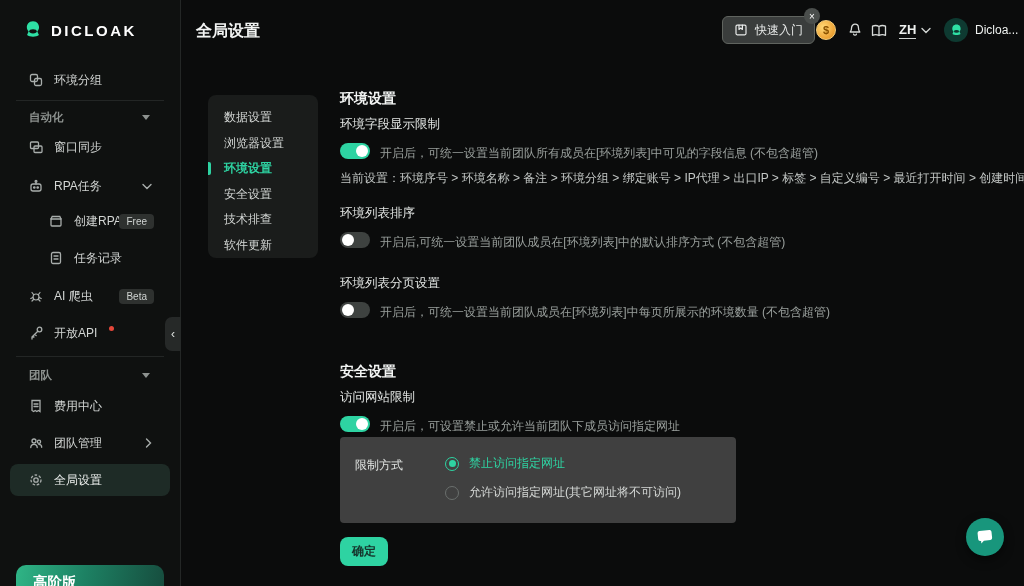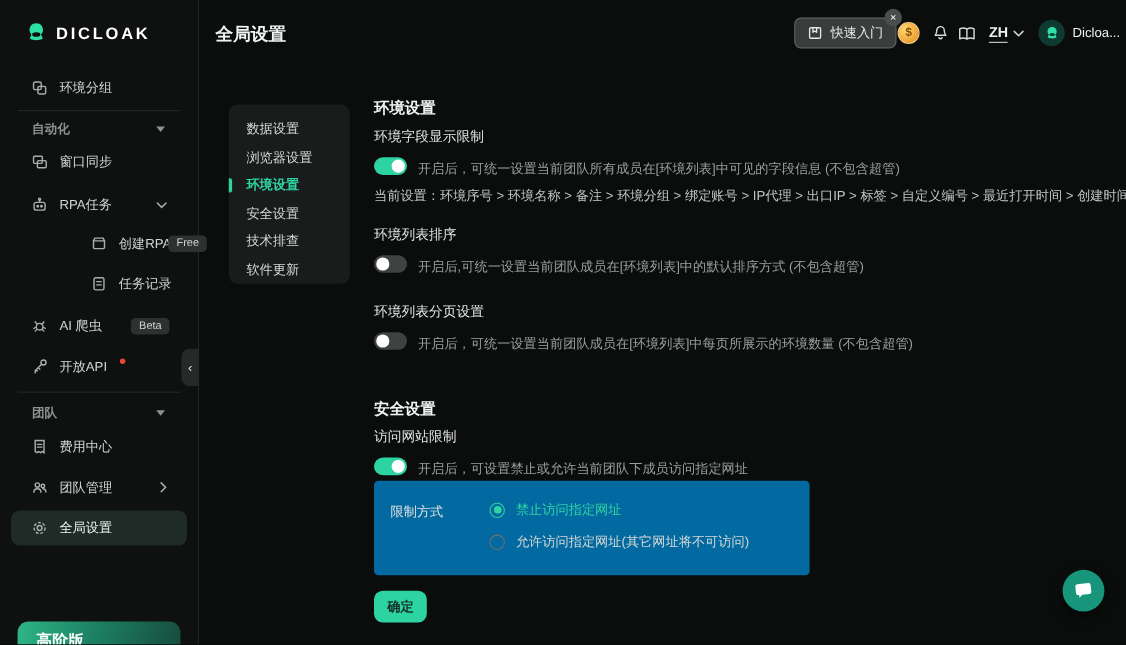--- a/index.html
+++ b/index.html
@@ -11,21 +11,21 @@
   .logo{position:absolute;left:22px;top:19px;display:flex;align-items:center;gap:7px;}
   .logo-text{font-size:15px;font-weight:700;letter-spacing:2.5px;color:#fff;}
   .s-divider{position:absolute;left:16px;width:148px;height:1px;background:#232625;}
   .s-group{position:absolute;left:0;width:180px;height:24px;display:flex;align-items:center;
            padding:0 29px;color:#8d928f;font-size:11.5px;font-weight:600;}
   .s-group .tri{position:absolute;right:30px;width:0;height:0;border-left:4px solid transparent;
                 border-right:4px solid transparent;border-top:5px solid #8d928f;}
   .s-item{position:absolute;left:0;width:180px;height:28px;display:flex;align-items:center;gap:10px;
           padding-left:28px;color:#d3d6d4;font-size:12px;cursor:pointer;}
   .s-item svg{flex:none;color:#a9aeac;}
-  .s-item.sub{padding-left:48px;margin-left:34px;}
+  .s-item.sub{padding-left:48px;}
   .s-item.selected{left:10px;width:160px;height:32px;background:#1e2b26;border-radius:8px;
                    padding-left:18px;color:#eef1ef;}
   .badge{position:absolute;right:26px;background:#2e312f;color:#cfd3d1;font-size:10px;
          padding:2px 7px;border-radius:4px;line-height:1.1;}
   .chev{position:absolute;right:28px;color:#8d928f;display:flex;}
   .dot-red{width:5px;height:5px;border-radius:50%;background:#e5473a;margin-left:2px;transform:translateY(-5px);}
   .collapse-handle{position:absolute;left:165px;top:317px;width:16px;height:34px;background:#262928;
                    border-radius:7px 0 0 7px;display:flex;align-items:center;justify-content:center;
                    color:#dfe3e1;font-size:12px;cursor:pointer;z-index:5;}
   .premium{position:absolute;left:16px;top:525px;width:148px;height:52px;border-radius:10px;cursor:pointer;
@@ -63,21 +63,21 @@
   
   .sec-title{position:absolute;font-size:14px;font-weight:700;color:#f2f4f3;}
   .field-label{position:absolute;font-size:12.5px;color:#e3e6e4;}
   .desc{position:absolute;font-size:12px;color:#9aa09d;white-space:nowrap;}
   .toggle{position:absolute;width:30px;height:16px;border-radius:9px;background:#3e4240;cursor:pointer;}
   .toggle .knob{position:absolute;width:12px;height:12px;border-radius:50%;background:#fff;top:2px;left:2px;}
   .toggle.on{background:#2ed3a2;}
   .toggle.on .knob{left:16px;}
   .current-row{position:absolute;left:340px;top:170px;font-size:12px;color:#c3c7c5;
                white-space:nowrap;display:flex;align-items:center;}
-  .sec-panel{position:absolute;left:340px;top:437px;width:396px;height:86px;background:#0369a1;border-radius:4px;}
+  .sec-panel{position:absolute;left:340px;top:437px;width:396px;height:86px;background:#404040;border-radius:4px;}
   .mode-label{position:absolute;left:15px;top:20px;font-size:12px;color:#dfe2e0;}
   .radio-row{position:absolute;display:flex;align-items:center;gap:10px;cursor:pointer;}
   .radio{width:14px;height:14px;border-radius:50%;border:1.5px solid #6a6f6d;position:relative;flex:none;}
   .radio.checked{border-color:#2ed3a2;}
   .radio.checked::after{content:"";position:absolute;inset:2.5px;border-radius:50%;background:#2ed3a2;}
   .radio-label{font-size:12px;color:#d5d8d6;}
   .radio-label.sel{color:#2ed3a2;}
   .confirm-btn{position:absolute;left:340px;top:537px;background:#2ed3a2;color:#15332a;font-size:12px;
                font-weight:600;padding:6px 12px;border-radius:8px;border:none;cursor:pointer;
                font-family:inherit;}

